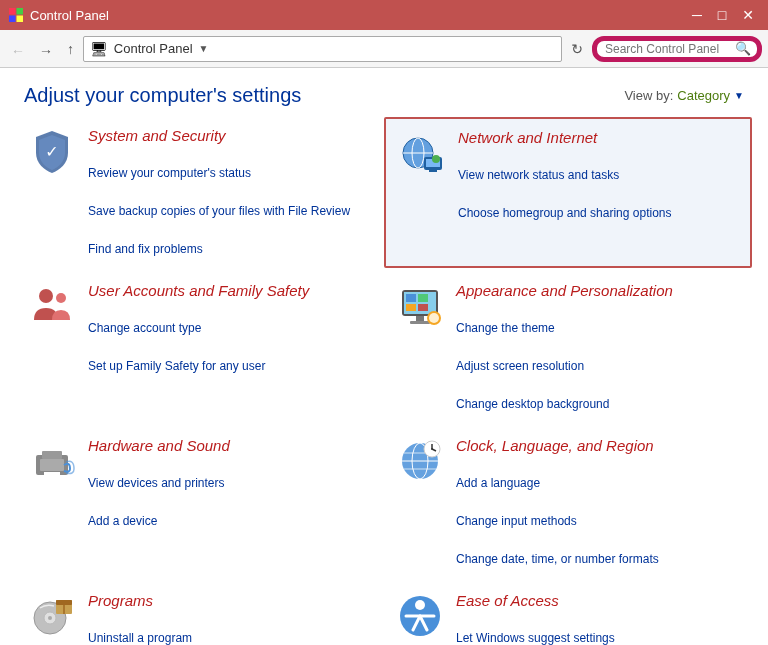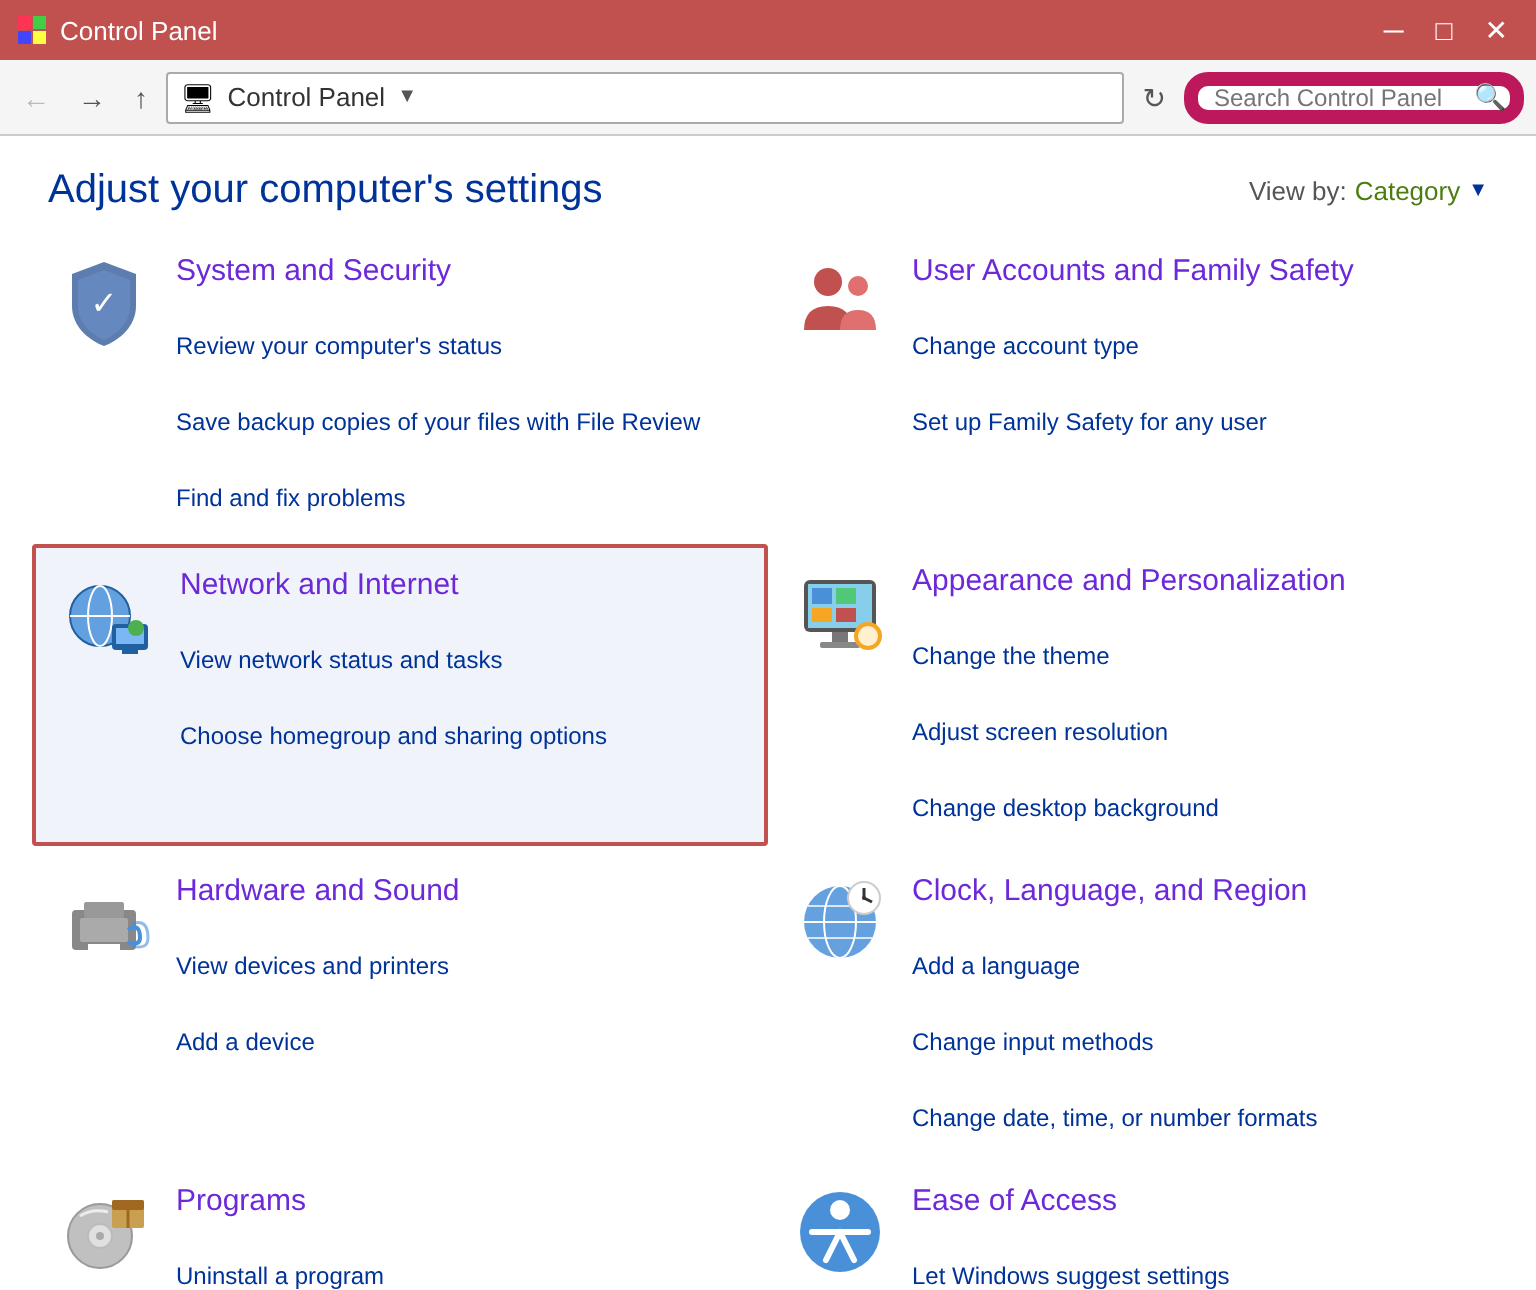--- a/index.html
+++ b/index.html
@@ -89,21 +89,21 @@
       border: none;
       cursor: pointer;
       font-size: 14px;
       color: #555;
       padding: 2px 5px;
     }
     .search-box {
       display: flex;
       align-items: center;
       background: white;
-      border: 7px solid #be185d;
+      border: 5px solid #be185d;
       border-radius: 12px;
       height: 26px;
       padding: 0 8px;
       width: 170px;
     }
     .search-input {
       border: none;
       outline: none;
       font-size: 12px;
       color: #999;
@@ -170,23 +170,24 @@
       height: 48px;
       flex-shrink: 0;
       display: flex;
       align-items: center;
       justify-content: center;
     }
 
     .cat-content { flex: 1; }
     .cat-title {
       font-size: 15px;
-      color: #6d28d9;
+      color: #b91c1c;
       cursor: pointer;
       margin-bottom: 3px;
+      font-style: italic;
     }
     .cat-link {
       font-size: 12px;
       color: #003399;
       cursor: pointer;
       display: block;
       line-height: 1.5;
       margin-top: 20px;
     }
   </style>
@@ -248,57 +249,57 @@
         </svg>
       </div>
       <div class="cat-content">
         <div class="cat-title">System and Security</div>
         <span class="cat-link">Review your computer's status</span>
         <span class="cat-link">Save backup copies of your files with File Review</span>
         <span class="cat-link">Find and fix problems</span>
       </div>
     </div>
 
+    <div class="category-item highlighted">
+      <div class="cat-icon">
+        <svg viewBox="0 0 48 48" width="48" height="48">
+
+          <ellipse cx="20" cy="24" rx="15" ry="15" fill="#4a90d9" opacity="0.85"></ellipse>
+          <ellipse cx="20" cy="24" rx="15" ry="15" fill="none" stroke="#2060a0" stroke-width="1"></ellipse>
+          <line x1="5" y1="24" x2="35" y2="24" stroke="white" stroke-width="1"></line>
+          <ellipse cx="20" cy="24" rx="6" ry="15" fill="none" stroke="white" stroke-width="1"></ellipse>
+
+          <rect x="26" y="28" width="18" height="13" rx="2" fill="#2060a0"></rect>
+          <rect x="28" y="30" width="14" height="8" fill="#7ab8f5"></rect>
+          <rect x="31" y="41" width="8" height="2" fill="#2060a0"></rect>
+
+          <circle cx="38" cy="30" r="4" fill="#4caf50"></circle>
+        </svg>
+      </div>
+      <div class="cat-content">
+        <div class="cat-title">Network and Internet</div>
+        <span class="cat-link">View network status and tasks</span>
+        <span class="cat-link">Choose homegroup and sharing options</span>
+      </div>
+    </div>
+
     <div class="category-item">
       <div class="cat-icon">
         <svg viewBox="0 0 48 48" width="48" height="48">
 
           <circle cx="18" cy="14" r="7" fill="#c0514f"></circle>
           <path d="M6 38 Q6 26 18 26 Q30 26 30 38 Z" fill="#c0514f"></path>
           <circle cx="33" cy="16" r="5" fill="#e07070"></circle>
           <path d="M24 38 Q24 28 33 28 Q42 28 42 38 Z" fill="#e07070"></path>
         </svg>
       </div>
       <div class="cat-content">
         <div class="cat-title">User Accounts and Family Safety</div>
         <span class="cat-link">Change account type</span>
         <span class="cat-link">Set up Family Safety for any user</span>
-      </div>
-    </div>
-
-    <div class="category-item highlighted">
-      <div class="cat-icon">
-        <svg viewBox="0 0 48 48" width="48" height="48">
-
-          <ellipse cx="20" cy="24" rx="15" ry="15" fill="#4a90d9" opacity="0.85"></ellipse>
-          <ellipse cx="20" cy="24" rx="15" ry="15" fill="none" stroke="#2060a0" stroke-width="1"></ellipse>
-          <line x1="5" y1="24" x2="35" y2="24" stroke="white" stroke-width="1"></line>
-          <ellipse cx="20" cy="24" rx="6" ry="15" fill="none" stroke="white" stroke-width="1"></ellipse>
-
-          <rect x="26" y="28" width="18" height="13" rx="2" fill="#2060a0"></rect>
-          <rect x="28" y="30" width="14" height="8" fill="#7ab8f5"></rect>
-          <rect x="31" y="41" width="8" height="2" fill="#2060a0"></rect>
-
-          <circle cx="38" cy="30" r="4" fill="#4caf50"></circle>
-        </svg>
-      </div>
-      <div class="cat-content">
-        <div class="cat-title">Network and Internet</div>
-        <span class="cat-link">View network status and tasks</span>
-        <span class="cat-link">Choose homegroup and sharing options</span>
       </div>
     </div>
 
     <div class="category-item">
       <div class="cat-icon">
         <svg viewBox="0 0 48 48" width="48" height="48">
 
           <rect x="6" y="8" width="36" height="26" rx="3" fill="#555"></rect>
           <rect x="8" y="10" width="32" height="22" fill="#87ceeb"></rect>
 

